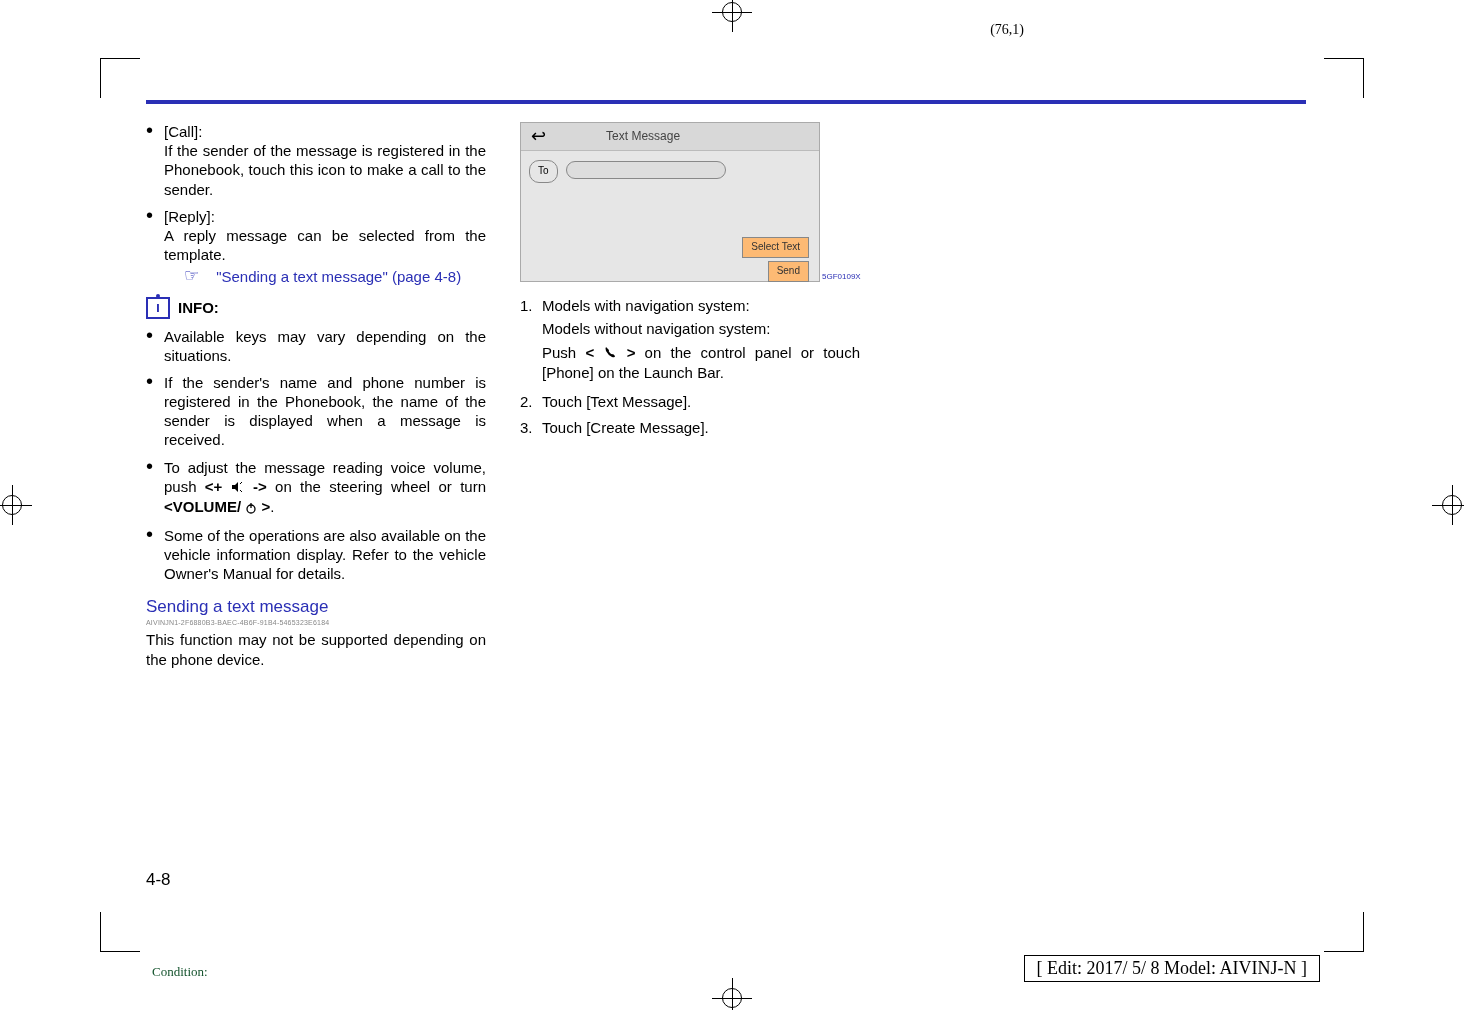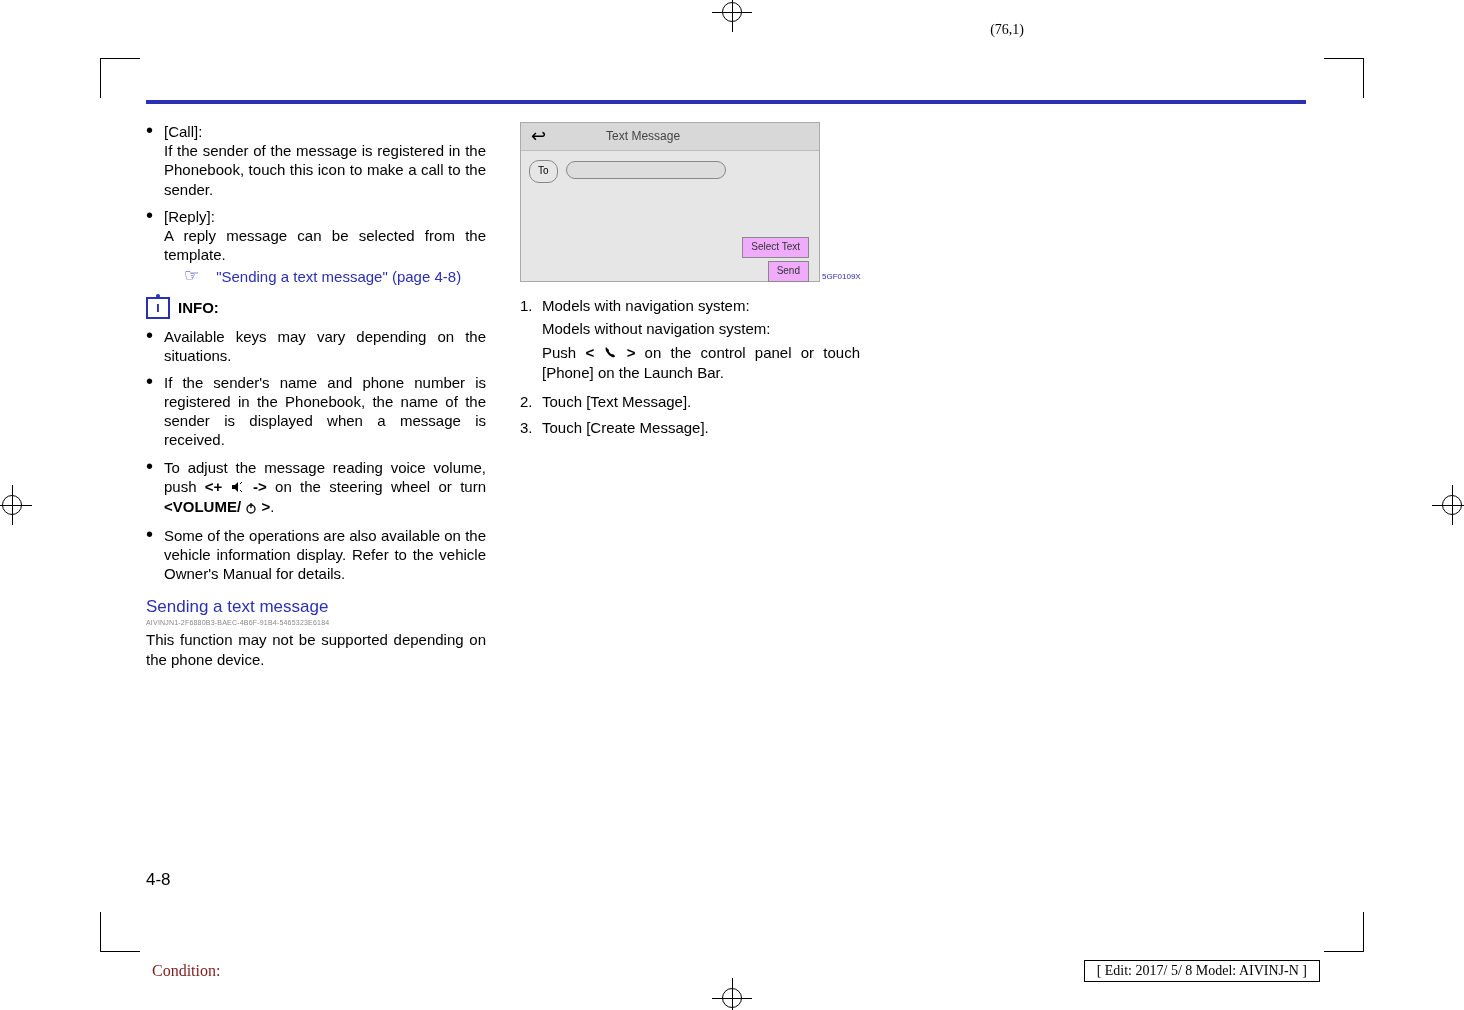--- a/index.html
+++ b/index.html
@@ -164,31 +164,31 @@
   .pagelabel {
     position: absolute;
     bottom: 0;
     left: 0;
     font-size: 17px;
   }
   .condition {
     position: absolute;
     bottom: 30px;
     left: 152px;
-    color: #7f1d1d;
-    font-size: 16px;
+    color: #14532d;
+    font-size: 13px;
     font-family: "Times New Roman", serif;
   }
   .editbox {
     position: absolute;
     bottom: 28px;
     right: 144px;
     border: 1.5px solid #000;
     padding: 2px 12px;
-    font-size: 14px;
+    font-size: 18px;
     font-family: "Times New Roman", serif;
   }
   
   .ss {
     position: relative;
     width: 300px;
     height: 160px;
     background: #e6e6e6;
     border: 1px solid #aaa;
     margin-bottom: 6px;
@@ -226,21 +226,21 @@
     width: 160px;
     height: 18px;
     border: 1px solid #888;
     border-radius: 10px;
     background: #ddd;
     vertical-align: middle;
   }
   .ss-btn {
     position: absolute;
     right: 10px;
-    background: #f0abfc;
+    background: #fdba74;
     border: 1px solid #888;
     font-size: 10px;
     padding: 3px 8px;
     color: #333;
   }
   .ss-select { top: 86px; }
   .ss-send { top: 110px; }
   .ss-code {
     font-size: 8px;
     color: #2a2fb5;

